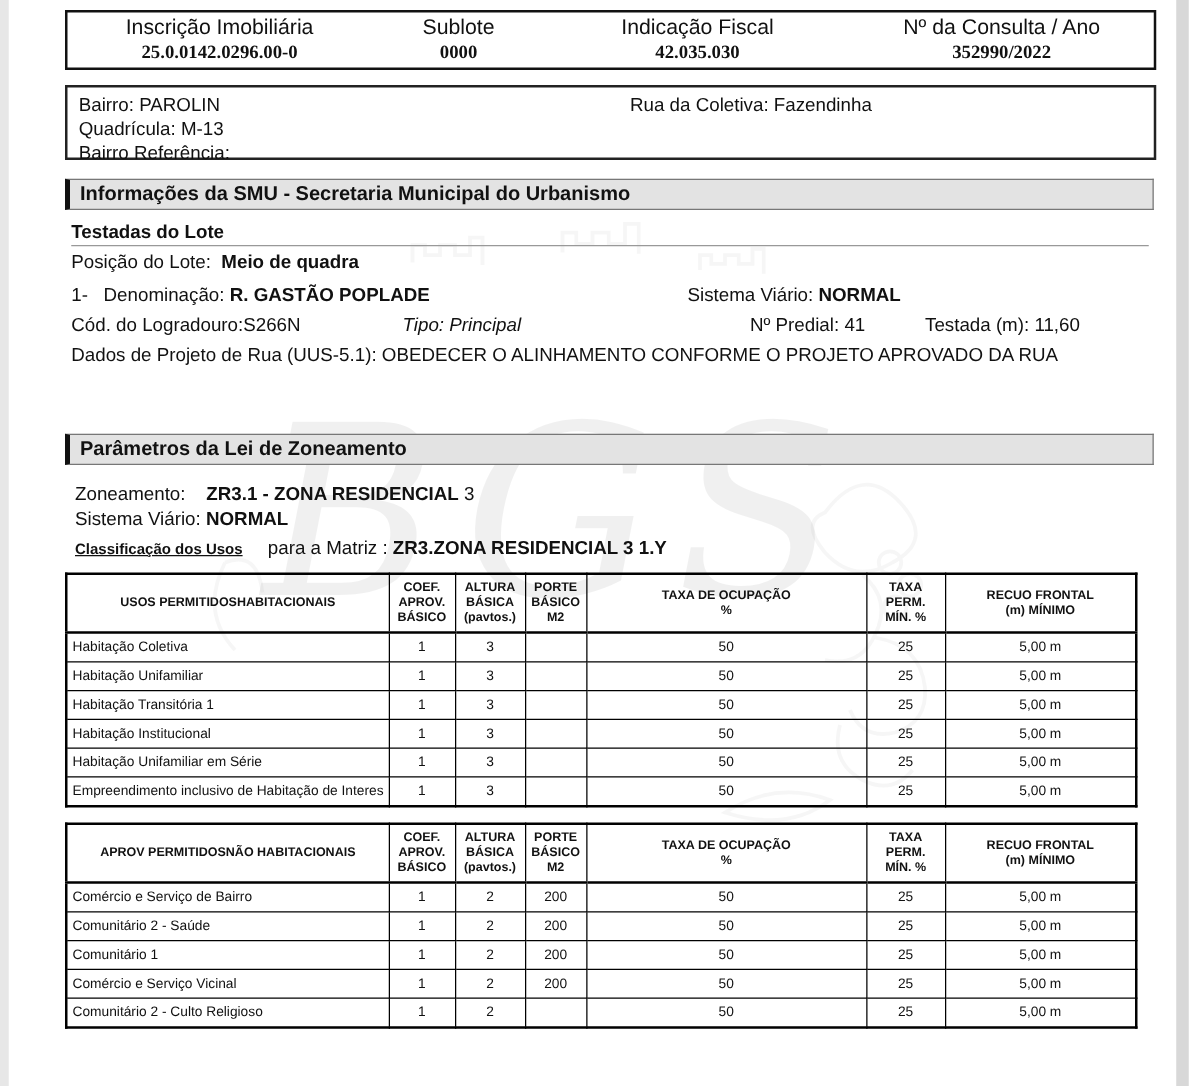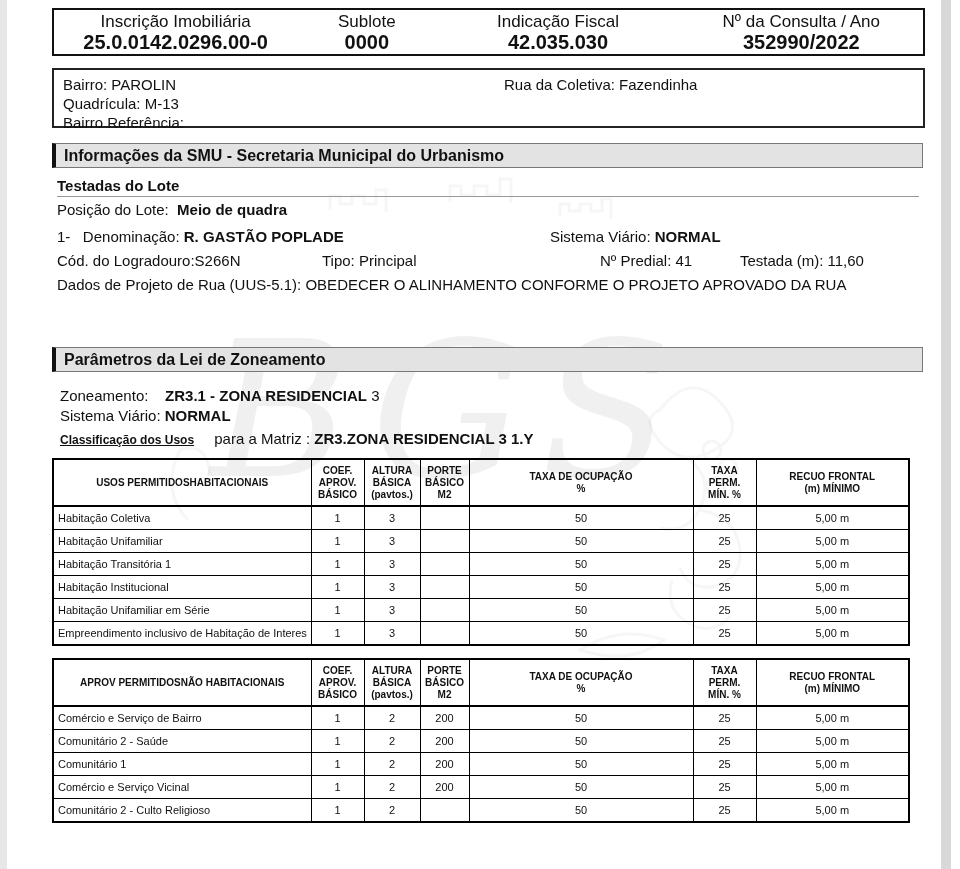--- a/index.html
+++ b/index.html
@@ -10,21 +10,21 @@
   }
   .abs{position:absolute;}
   .edge-strip-left{left:0;top:0;width:7px;height:869px;background:#e7e7e7;}
   .edge-strip-right{left:941px;top:0;width:10px;height:869px;background:#d8d8d8;}
 
   
   .topbox{left:52px;top:8px;width:869px;height:44px;border:2px solid #111;display:flex;align-items:center;}
   .topbox .cell{display:flex;flex-direction:column;align-items:center;justify-content:center;line-height:20px;}
   .topbox .c1{width:28%;} .topbox .c2{width:16%;} .topbox .c3{width:28%;} .topbox .c4{width:28%;}
   .topbox .lbl{font-size:17px;}
-  .topbox .val{font-size:20px;font-weight:bold;}
+  .topbox .val{font-size:15px;font-weight:bold;font-family:Liberation Serif, serif;}
 
   
   .bairrobox{left:52px;top:68px;width:869px;height:56px;border:2px solid #222;font-size:15px;line-height:19px;}
   .bairrobox .lcol{position:absolute;left:9px;top:5px;}
   .bairrobox .rcol{position:absolute;left:450px;top:5px;}
 
   
   .secbar{left:52px;width:871px;height:25px;background:#e3e3e3;border:1px solid #777;
     border-left:4px solid #111;display:flex;align-items:center;
     font-weight:bold;font-size:16px;padding-left:8px;box-sizing:border-box;}
@@ -122,21 +122,21 @@
     <span>1-</span>&nbsp;&nbsp;
     <span>Denominação:</span>
     <span class="b">R. GASTÃO POPLADE</span>
   </div>
   <div class="abs t15" style="left:550px;top:227px;">
     <span>Sistema Viário:</span>
     <span class="b">NORMAL</span>
   </div>
 
   <div class="abs t15" style="left:57px;top:251px;">Cód. do Logradouro:S266N</div>
-  <div class="abs t15" style="left:322px;top:251px;">Tipo: Principal</div>
+  <div class="abs t15" style="left:322px;top:251px;font-style:italic;">Tipo: Principal</div>
   <div class="abs t15" style="left:600px;top:251px;">Nº Predial: 41</div>
   <div class="abs t15" style="left:740px;top:251px;">Testada (m): 11,60</div>
 
   <div class="abs t15" style="left:57px;top:275px;">Dados de Projeto de Rua (UUS-5.1): OBEDECER O ALINHAMENTO CONFORME O PROJETO APROVADO DA RUA</div>
 
 
   <div class="abs secbar" style="top:347px;">Parâmetros da Lei de Zoneamento</div>
 
   <div class="abs t15" style="left:60px;top:386px;">
     <span>Zoneamento:</span>&nbsp;&nbsp;&nbsp;

